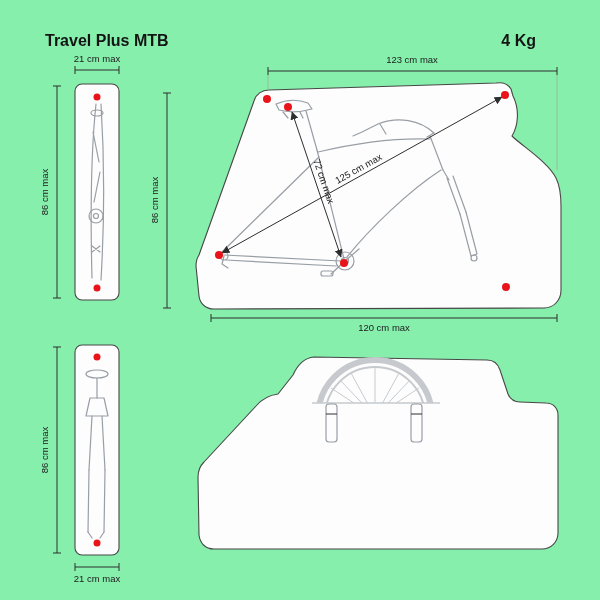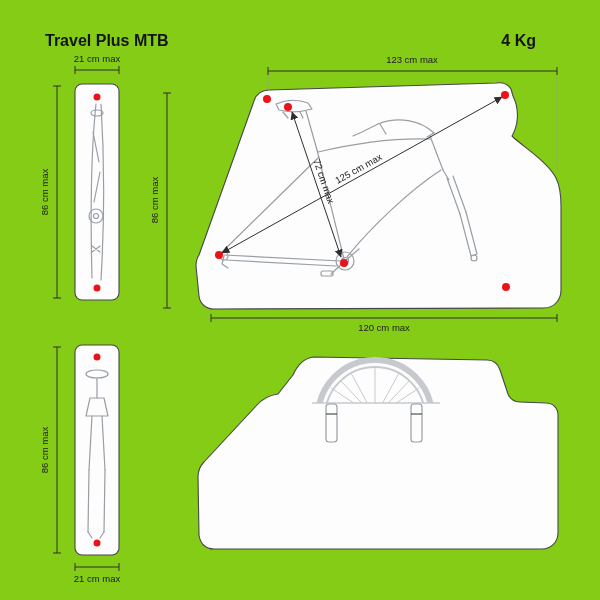--- a/index.html
+++ b/index.html
@@ -1,17 +1,17 @@
 <!DOCTYPE html>
 <html><head>
 <meta charset="utf-8">
 <style>
   html,body{margin:0;padding:0;}
   body{background:#eff0f1;}
-  .stage{position:relative;width:600px;height:600px;background:#84cc16;overflow:hidden;}
+  .stage{position:relative;width:600px;height:600px;background:#86efac;overflow:hidden;}
   svg{display:block;}
   .title-text{font-family:"Liberation Sans",sans-serif;font-size:16px;font-weight:bold;fill:#141414;}
   .dim-text{font-family:"Liberation Sans",sans-serif;font-size:9.5px;fill:#202020;}
   .dim{stroke:#2e2e2e;stroke-width:1;fill:none;}
   .guide{stroke:#a0a0a0;stroke-width:0.6;fill:none;}
   .outline{fill:#fdfdfe;stroke:#474747;stroke-width:1.1;stroke-linejoin:round;}
   .sketch{fill:none;stroke:#989ea4;stroke-width:1.2;stroke-linecap:round;stroke-linejoin:round;}
   .sketch-fill{fill:#fdfdfe;stroke:#989ea4;stroke-width:1.2;stroke-linejoin:round;}
   .wheel{fill:none;stroke:#c6cace;}
   .dot{fill:#e9131a;stroke:none;}

